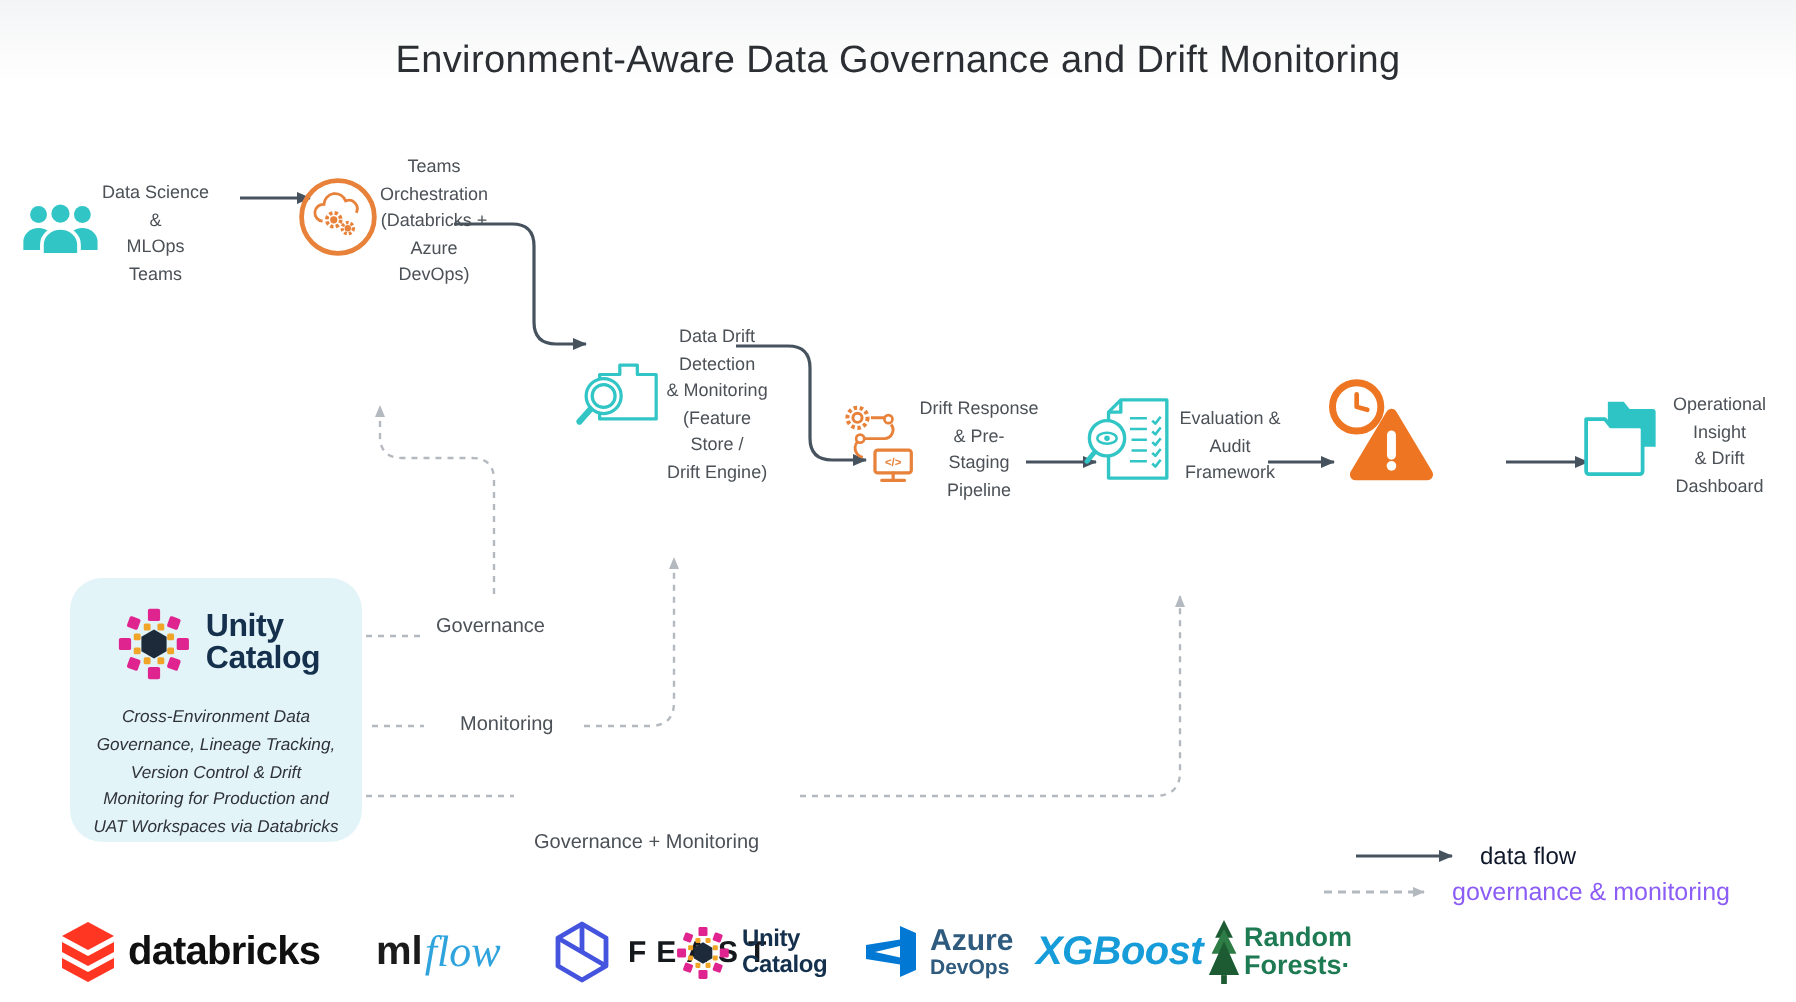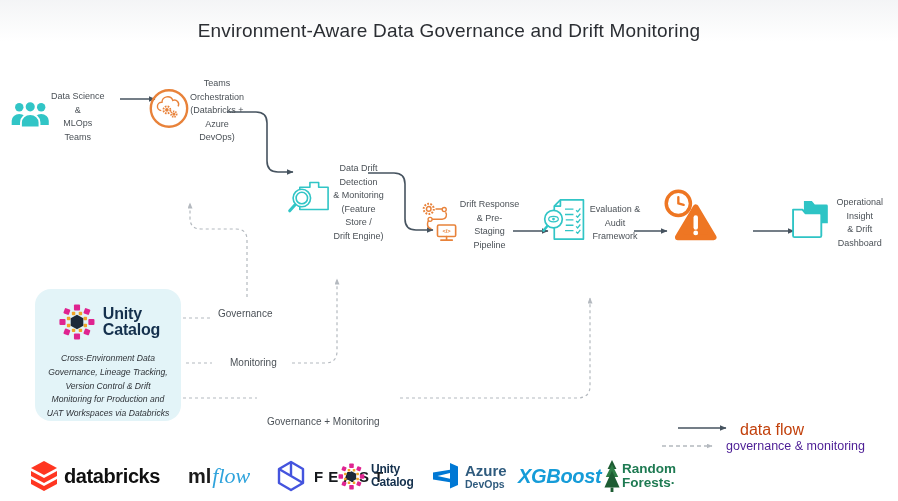--- a/index.html
+++ b/index.html
@@ -19,22 +19,22 @@
   .gap4{margin-top:4px;} .gap6{margin-top:6px;} .gap8{margin-top:8px;} .gap14{margin-top:14px;}
   .dash-label{position:absolute;font-size:10px;color:#4b5157;}
   
   #unity-box{position:absolute;left:35px;top:289px;width:146px;height:132px;
     background:#e3f4f8;border-radius:16px;padding:12px 8px 8px 8px;
     display:flex;flex-direction:column;align-items:center;}
   #unity-box .uc-head{display:flex;align-items:center;gap:5px;}
   #unity-box .uc-name{font-size:16px;font-weight:700;color:#14304d;line-height:1.02;white-space:pre-line;letter-spacing:-.2px;}
   #unity-box .uc-desc{margin-top:9px;font-size:8.6px;line-height:1.6;color:#2f3338;text-align:center;white-space:pre-line;font-style:italic;}
   
-  .legend-text{position:absolute;font-size:16px;color:#c2410c;}
-  .legend-text.muted{font-size:12.5px;color:#4c1d95;}
+  .legend-text{position:absolute;font-size:12px;color:#0f172a;}
+  .legend-text.muted{font-size:12.5px;color:#8b5cf6;}
   
   .logo{position:absolute;top:455px;height:42px;display:flex;align-items:center;}
   .lg-databricks-text{font-size:20px;font-weight:700;color:#101010;letter-spacing:-.4px;margin-left:4px;}
   .lg-ml{font-size:20px;font-weight:700;color:#1b1b1b;}
   .lg-flow{font-size:22px;font-style:italic;color:#2fa3dc;font-family:"Liberation Serif",serif;margin-left:1px;}
   .lg-feast-text{font-size:15px;font-weight:600;color:#15181c;letter-spacing:5px;margin-left:8px;}
   .lg-uc-text{font-size:12px;font-weight:700;color:#14304d;line-height:1.08;white-space:pre-line;margin-left:4px;letter-spacing:-.2px;}
   .lg-az-wrap{margin-left:5px;line-height:1;}
   .lg-azure{font-size:15px;font-weight:600;color:#2f5b7e;display:block;}
   .lg-devops{font-size:10.5px;font-weight:600;color:#2f5b7e;display:block;margin-top:1px;}

